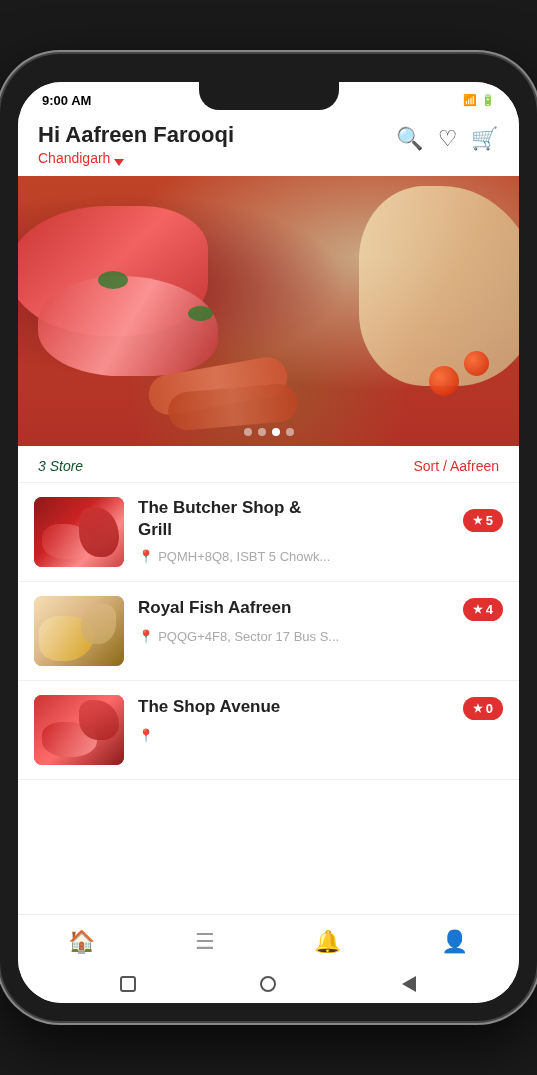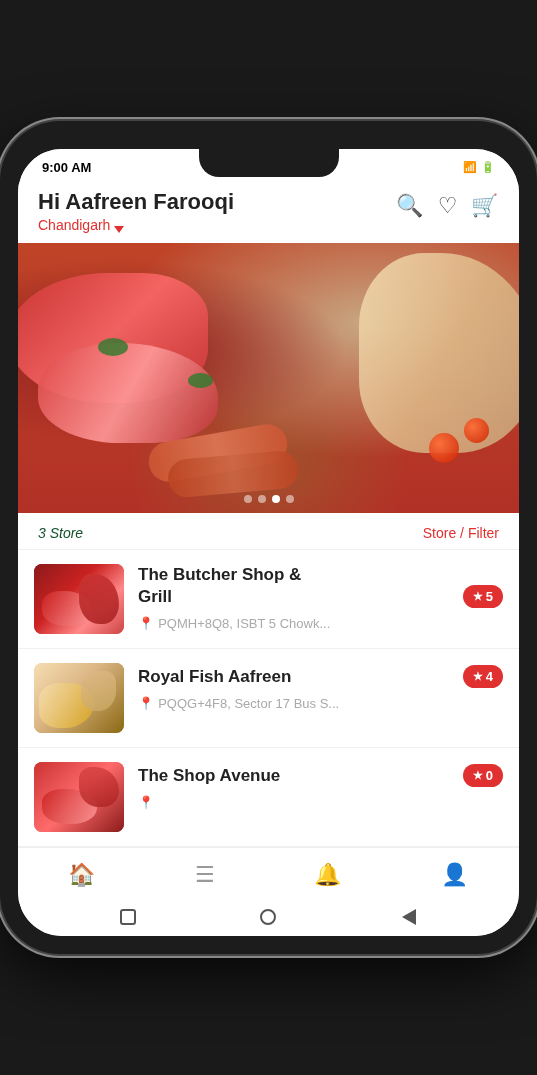--- a/index.html
+++ b/index.html
@@ -7,21 +7,21 @@
       background: #1a1a1a;
       display: flex;
       justify-content: center;
       align-items: center;
       min-height: 100vh;
       font-family: -apple-system, BlinkMacSystemFont, 'Segoe UI', sans-serif;
     }
 
     .phone-frame {
       width: 537px;
-      height: 833px;
+      height: 967px;
       background: #1c1c1c;
       border-radius: 60px;
       position: relative;
       box-shadow: 0 0 0 2px #444, 0 0 0 4px #888, 0 20px 60px rgba(0,0,0,0.8);
       overflow: hidden;
     }
 
     .phone-screen {
       position: absolute;
       top: 28px;
@@ -269,21 +269,21 @@
     }
     .store-thumb-3 {
       background: linear-gradient(135deg, #cc3333, #ff6b6b, #8B1a1a);
     }
     .store-info {
       flex: 1;
     }
     .store-name-row {
       display: flex;
       justify-content: space-between;
-      align-items: flex-end;
+      align-items: center;
       gap: 16px;
     }
     .store-name {
       font-size: 17px;
       font-weight: 700;
       color: #222;
       line-height: 1.3;
     }
     .rating-badge {
       background: #e03030;
@@ -429,21 +429,21 @@
         <div class="hero-dot"></div>
         <div class="hero-dot"></div>
         <div class="hero-dot active"></div>
         <div class="hero-dot"></div>
       </div>
     </div>
 
     <div class="store-list-section">
       <div class="store-list-header">
         <span class="store-count">3 Store</span>
-        <span class="sort-filter">Store / Filter</span>
+        <span class="sort-filter">Sort / Aafreen</span>
       </div>
 
       <div class="store-item">
         <div class="store-thumb store-thumb-1" style="position:relative;overflow:hidden;">
 
           <div style="position:absolute;inset:0;background:linear-gradient(135deg,#8B1a1a 0%,#cc2222 40%,#ff8888 70%,#cc4444 100%)"></div>
           <div style="position:absolute;bottom:8px;left:8px;width:50px;height:35px;background:linear-gradient(120deg,#cc2222,#ff9999);border-radius:40% 60% 50% 50%;opacity:0.9"></div>
           <div style="position:absolute;top:10px;right:5px;width:40px;height:50px;background:linear-gradient(160deg,#cc3333,#aa2222);border-radius:30% 60% 40% 50%;opacity:0.9"></div>
         </div>
         <div class="store-info">

